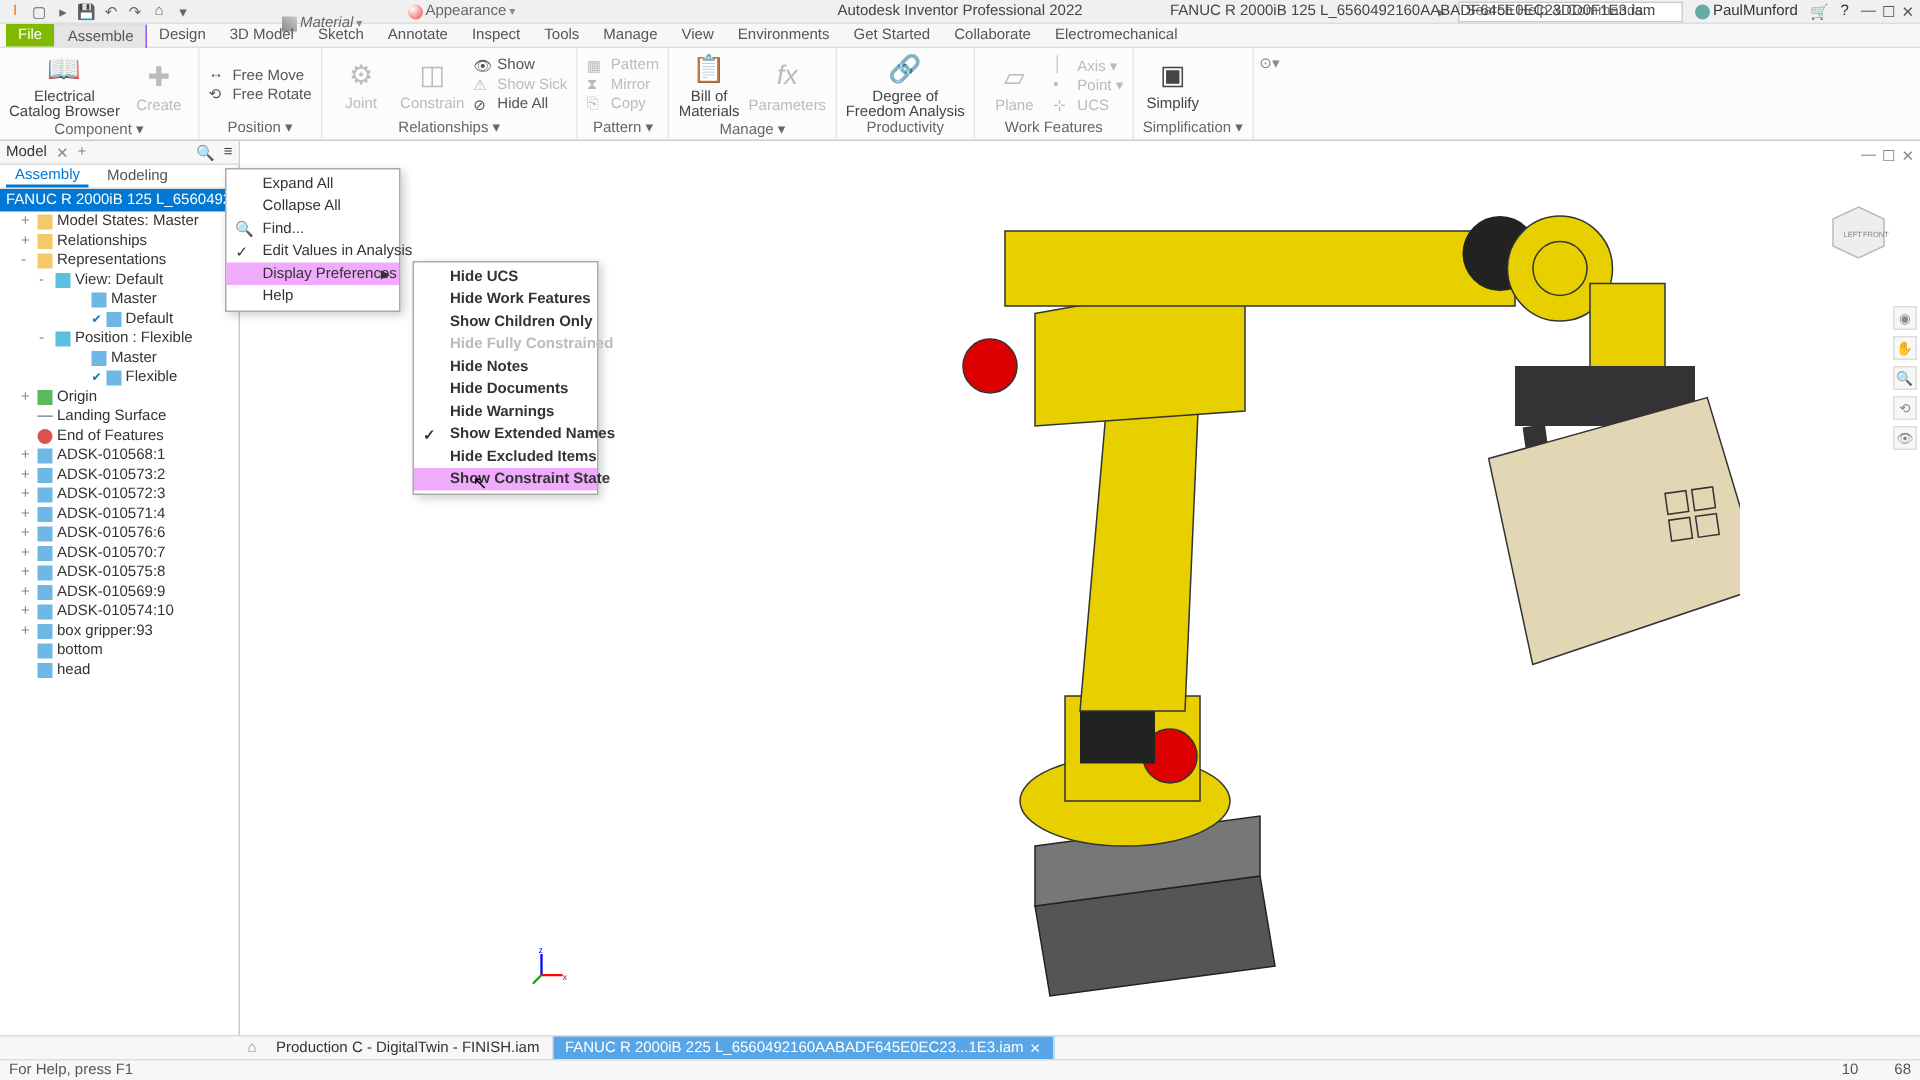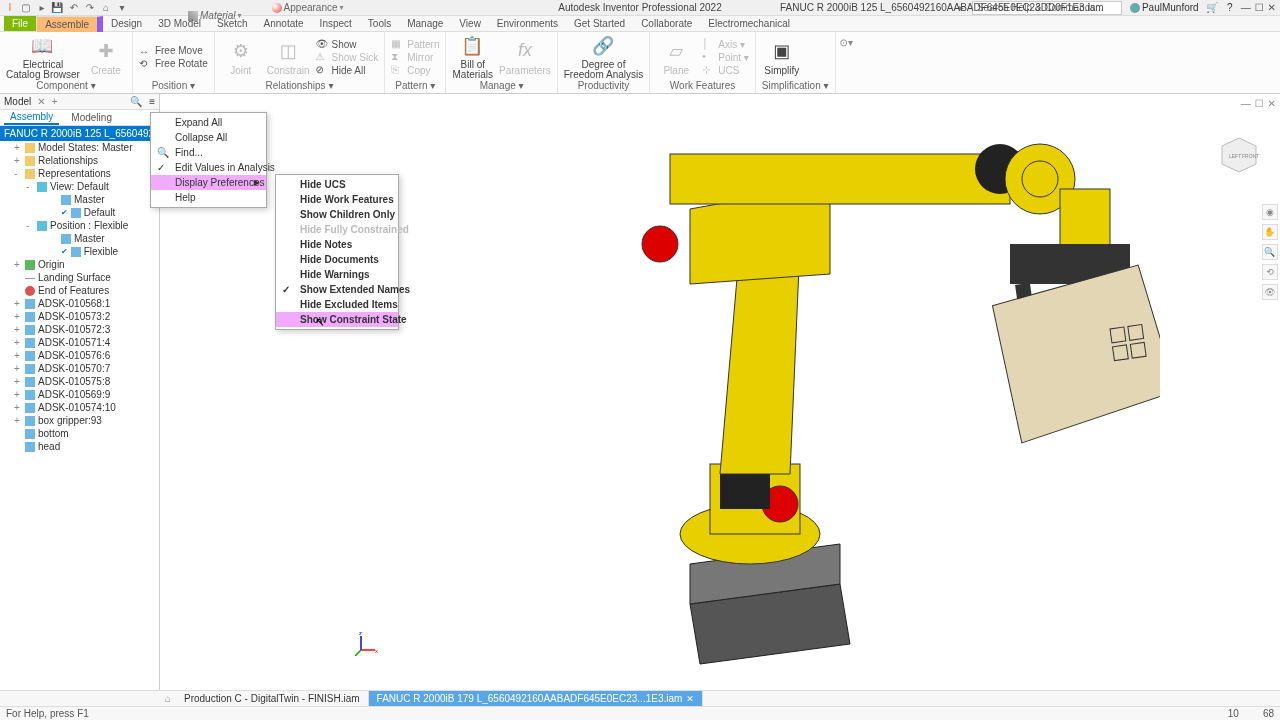--- a/index.html
+++ b/index.html
@@ -21,21 +21,21 @@
 .material-drop .swatch { width: 10px; height: 10px; background: linear-gradient(45deg,#888,#ccc); }
 .material-drop .label { font-style: italic; font-size: 10px; color: #666; }
 .appear-drop { display: flex; align-items: center; gap: 2px; margin-left: 30px; }
 .appear-drop .ball { width: 10px; height: 10px; border-radius: 50%; background: radial-gradient(circle at 30% 30%, #fff, #e44); }
 .appear-drop .label { font-size: 10px; color: #666; }
 
 
 .ribbon-tabs { height: 16px; background: #f7f7f7; display: flex; align-items: center; padding-left: 4px; gap: 0; border-bottom: 1px solid #ddd; }
 .ribbon-tab { padding: 2px 8px; font-size: 10px; color: #555; cursor: pointer; }
 .ribbon-tab.file { background: #7fba00; color: #fff; }
-.ribbon-tab.active { background: #fdba74; border-top: 1px solid #ddd; border-left: 1px solid #ddd; border-right: 6px solid #8b5cf6; }
+.ribbon-tab.active { background: #e5e5e5; border-top: 1px solid #ddd; border-left: 1px solid #ddd; border-right: 1px solid #8b5cf6; }
 
 
 .ribbon { height: 62px; background: #fcfcfc; display: flex; align-items: stretch; border-bottom: 1px solid #ccc; }
 .ribbon-panel { border-right: 1px solid #e5e5e5; padding: 2px 6px; display: flex; flex-direction: column; justify-content: space-between; }
 .ribbon-panel .panel-body { flex: 1; display: flex; align-items: center; gap: 6px; }
 .ribbon-panel .panel-label { text-align: center; font-size: 10px; color: #666; display: flex; align-items: center; justify-content: center; gap: 4px; }
 .big-btn { display: flex; flex-direction: column; align-items: center; gap: 2px; font-size: 10px; color: #444; text-align: center; min-width: 40px; }
 .big-btn.disabled { color: #bbb; }
 .big-btn .icon { width: 24px; height: 24px; display: flex; align-items: center; justify-content: center; font-size: 18px; }
 .small-btn-list { display: flex; flex-direction: column; gap: 1px; }
@@ -565,21 +565,21 @@
 <div class="scrollbar-h">
     <div class="thumb"></div>
   </div>
 
 <div class="doc-tabs">
   <div class="home">⌂</div>
   <div class="doc-tab">
       <span>Production C - DigitalTwin - FINISH.iam</span>
     </div>
   <div class="doc-tab active">
-      <span>FANUC R 2000iB 179 L_6560492160AABADF645E0EC23...1E3.iam</span>
+      <span>FANUC R 2000iB 225 L_6560492160AABADF645E0EC23...1E3.iam</span>
       <span class="x">✕</span>
     </div>
 </div>
 
 <div class="statusbar">
   <span>For Help, press F1</span>
   <div class="right">
     <span>10</span>
     <span>68</span>
   </div>

